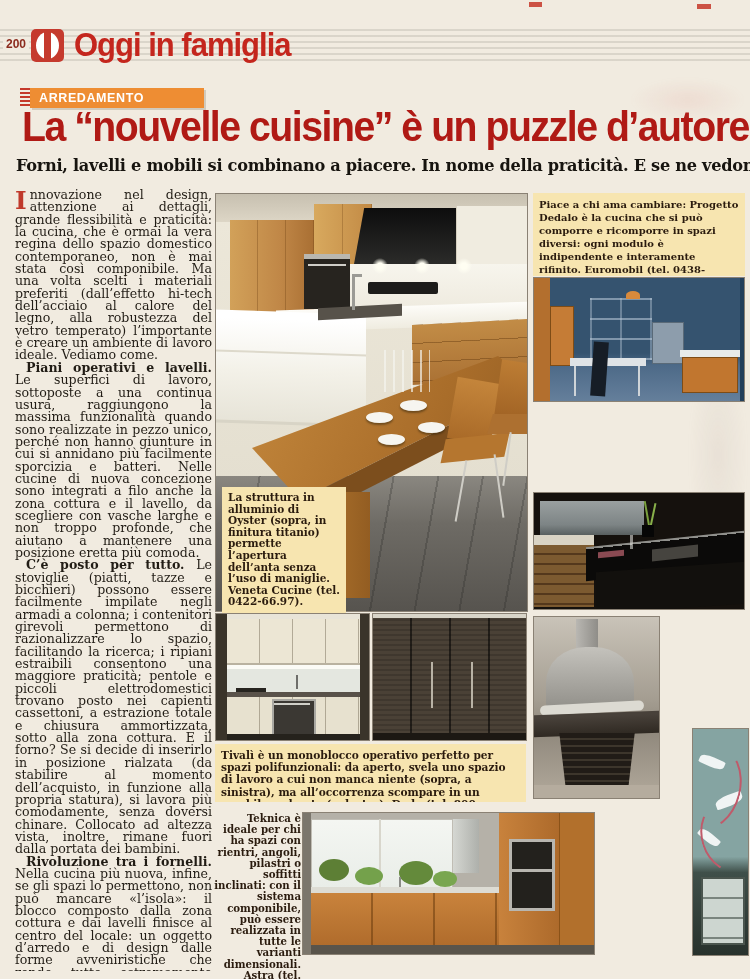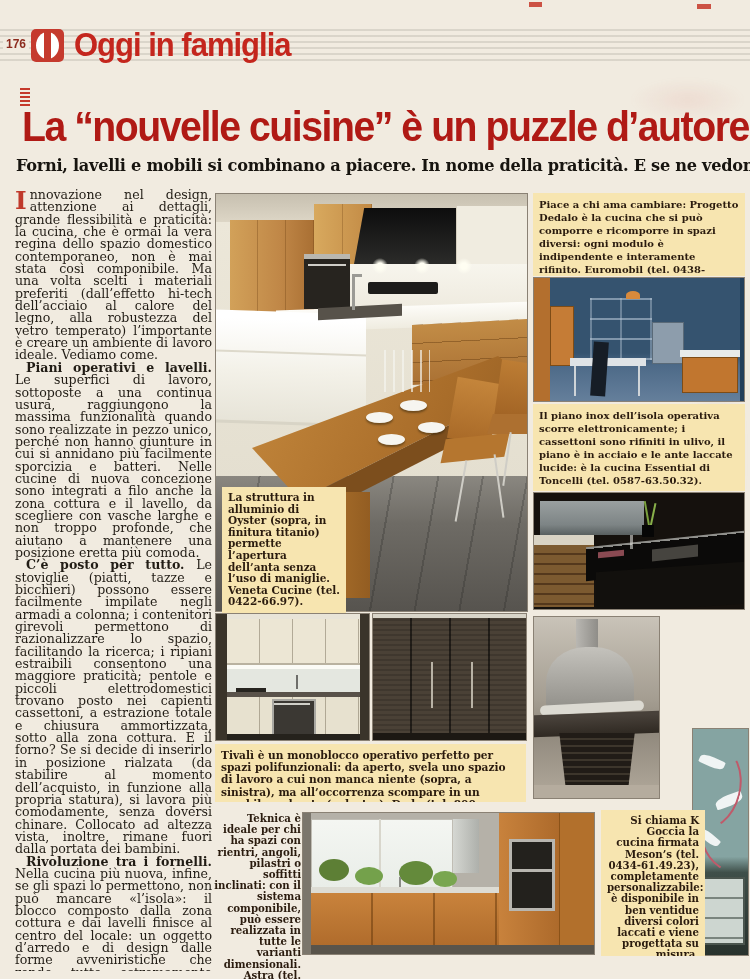--- a/index.html
+++ b/index.html
@@ -215,30 +215,31 @@
   .tk-plinth{left:8px;top:132px;width:285px;height:11px;background:#59544b;}
 
   .bleed{filter:blur(2px);}
 </style>
 </head>
 <body>
 
 <div class="page">
 
   <div class="abs stripes"></div>
-  <div class="abs pagenum">176</div>
+  <div class="abs pagenum">200</div>
   <div class="abs logo">
     <span class="oval"></span>
     <span class="bar"></span>
   </div>
   <div class="abs brand">Oggi in famiglia</div>
   <div class="abs reddash" style="left:529px;top:2px;width:13px;"></div>
   <div class="abs reddash" style="left:697px;top:4px;width:14px;"></div>
 
   <div class="abs badge-stripes"></div>
+  <div class="abs badge">ARREDAMENTO</div>
   <div class="abs headline">La “nouvelle cuisine” è un puzzle d’autore</div>
   <div class="abs subheadline">Forni, lavelli e mobili si combinano a piacere. In nome della praticità. E se ne vedono di tutti i colori</div>
 
   <div class="abs bleed" style="left:630px;top:78px;width:115px;height:44px;background:radial-gradient(ellipse,rgba(215,120,110,.12),rgba(0,0,0,0) 70%);"></div>
   <div class="abs bleed" style="left:688px;top:350px;width:60px;height:210px;background:radial-gradient(ellipse,rgba(160,140,130,.10),rgba(0,0,0,0) 70%);"></div>
 
   <div class="abs article">
     <div>
         <p><span class="dropcap">I</span>nnovazione nel design, attenzione ai dettagli, grande flessibilità e praticità: la cucina, che è ormai la vera regina dello spazio domestico contemporaneo, non è mai stata così componibile. Ma una volta scelti i materiali preferiti (dall’effetto hi-tech dell’acciaio al calore del legno, alla robustezza del vetro temperato) l’importante è creare un ambiente di lavoro ideale. Vediamo come.</p>
         <p><span class="lead">Piani operativi e lavelli. </span>Le superfici di lavoro, sottoposte a una continua usura, raggiungono la massima funzionalità quando sono realizzate in pezzo unico, perché non hanno giunture in cui si annidano più facilmente sporcizia e batteri. Nelle cucine di nuova concezione sono integrati a filo anche la zona cottura e il lavello, da scegliere con vasche larghe e non troppo profonde, che aiutano a mantenere una posizione eretta più comoda.</p>
@@ -295,21 +296,20 @@
     <div class="eu-lamp"></div>
     <div class="eu-cooker"></div>
     <div class="eu-table"></div>
     <div class="eu-tlegs"></div>
     <div class="eu-chair"></div>
     <div class="eu-itop"></div>
     <div class="eu-ibody"></div>
     <div class="eu-edgeR"></div>
   </div>
 
-  <div class="abs cap cap-toncelli">Il piano inox dell’isola operativa scorre elettronicamente; i cassettoni sono rifiniti in ulivo, il piano è in acciaio e le ante laccate lucide: è la cucina Essential di Toncelli (tel. 0587-63.50.32).</div>
   <div class="ph ph-tn">
     <div class="tn-steel"></div>
     <div class="tn-leaf1"></div>
     <div class="tn-leaf2"></div>
     <div class="tn-vase"></div>
     <div class="tn-counterL"></div>
     <div class="tn-drawers"></div>
     <div class="tn-itop"></div>
     <div class="tn-ifront"></div>
     <div class="tn-sink"></div>
@@ -380,15 +380,14 @@
     <div class="tk-counter"></div>
     <div class="tk-faucet"></div>
     <div class="tk-base"></div>
     <div class="tk-tall"></div>
     <div class="tk-ovens"></div>
     <div class="tk-osplit"></div>
     <div class="tk-right"></div>
     <div class="tk-plinth"></div>
   </div>
 
-  <div class="abs cap cap-mesons">Si chiama K Goccia la cucina firmata Meson’s (tel. 0434-61.49.23), completamente personalizzabile: è disponibile in ben ventidue diversi colori laccati e viene progettata su misura.</div>
 
 </div>
 
 </body></html>

